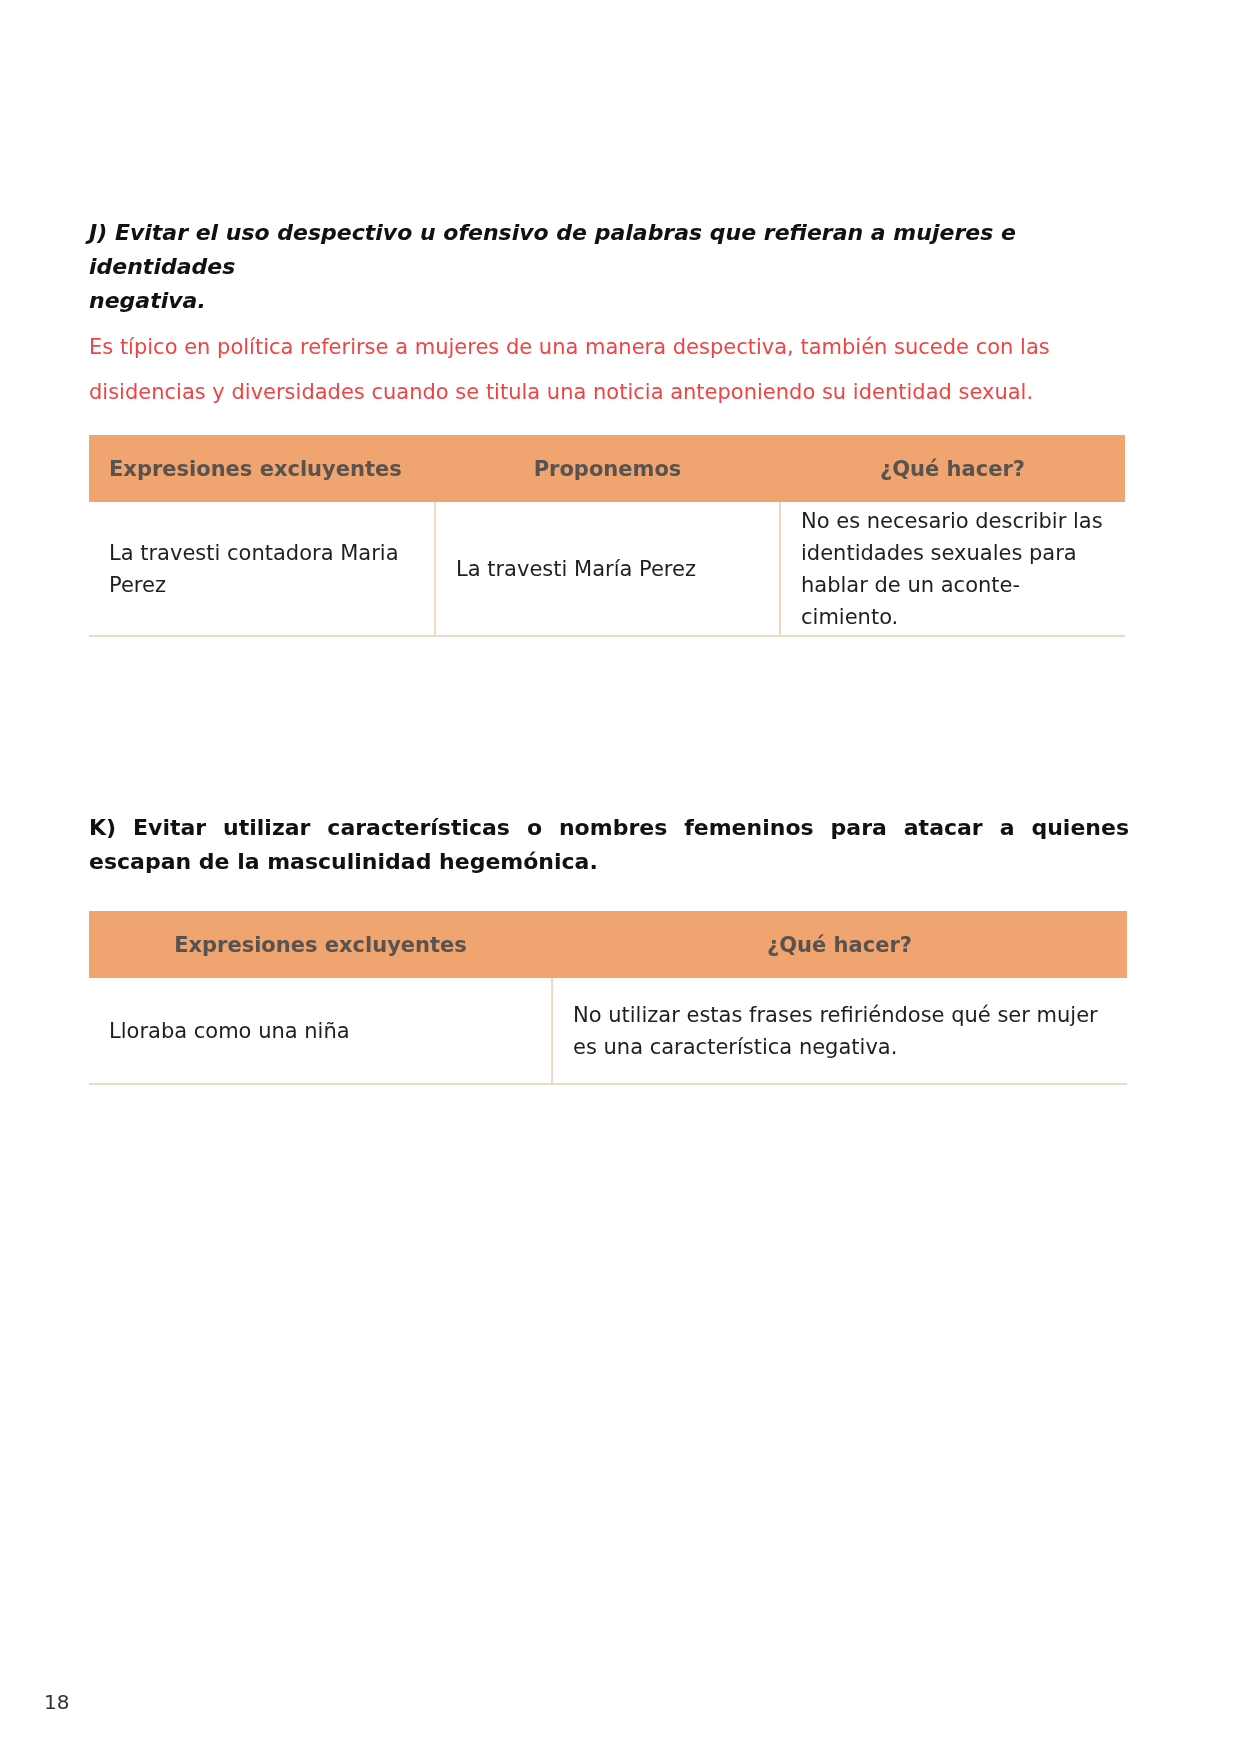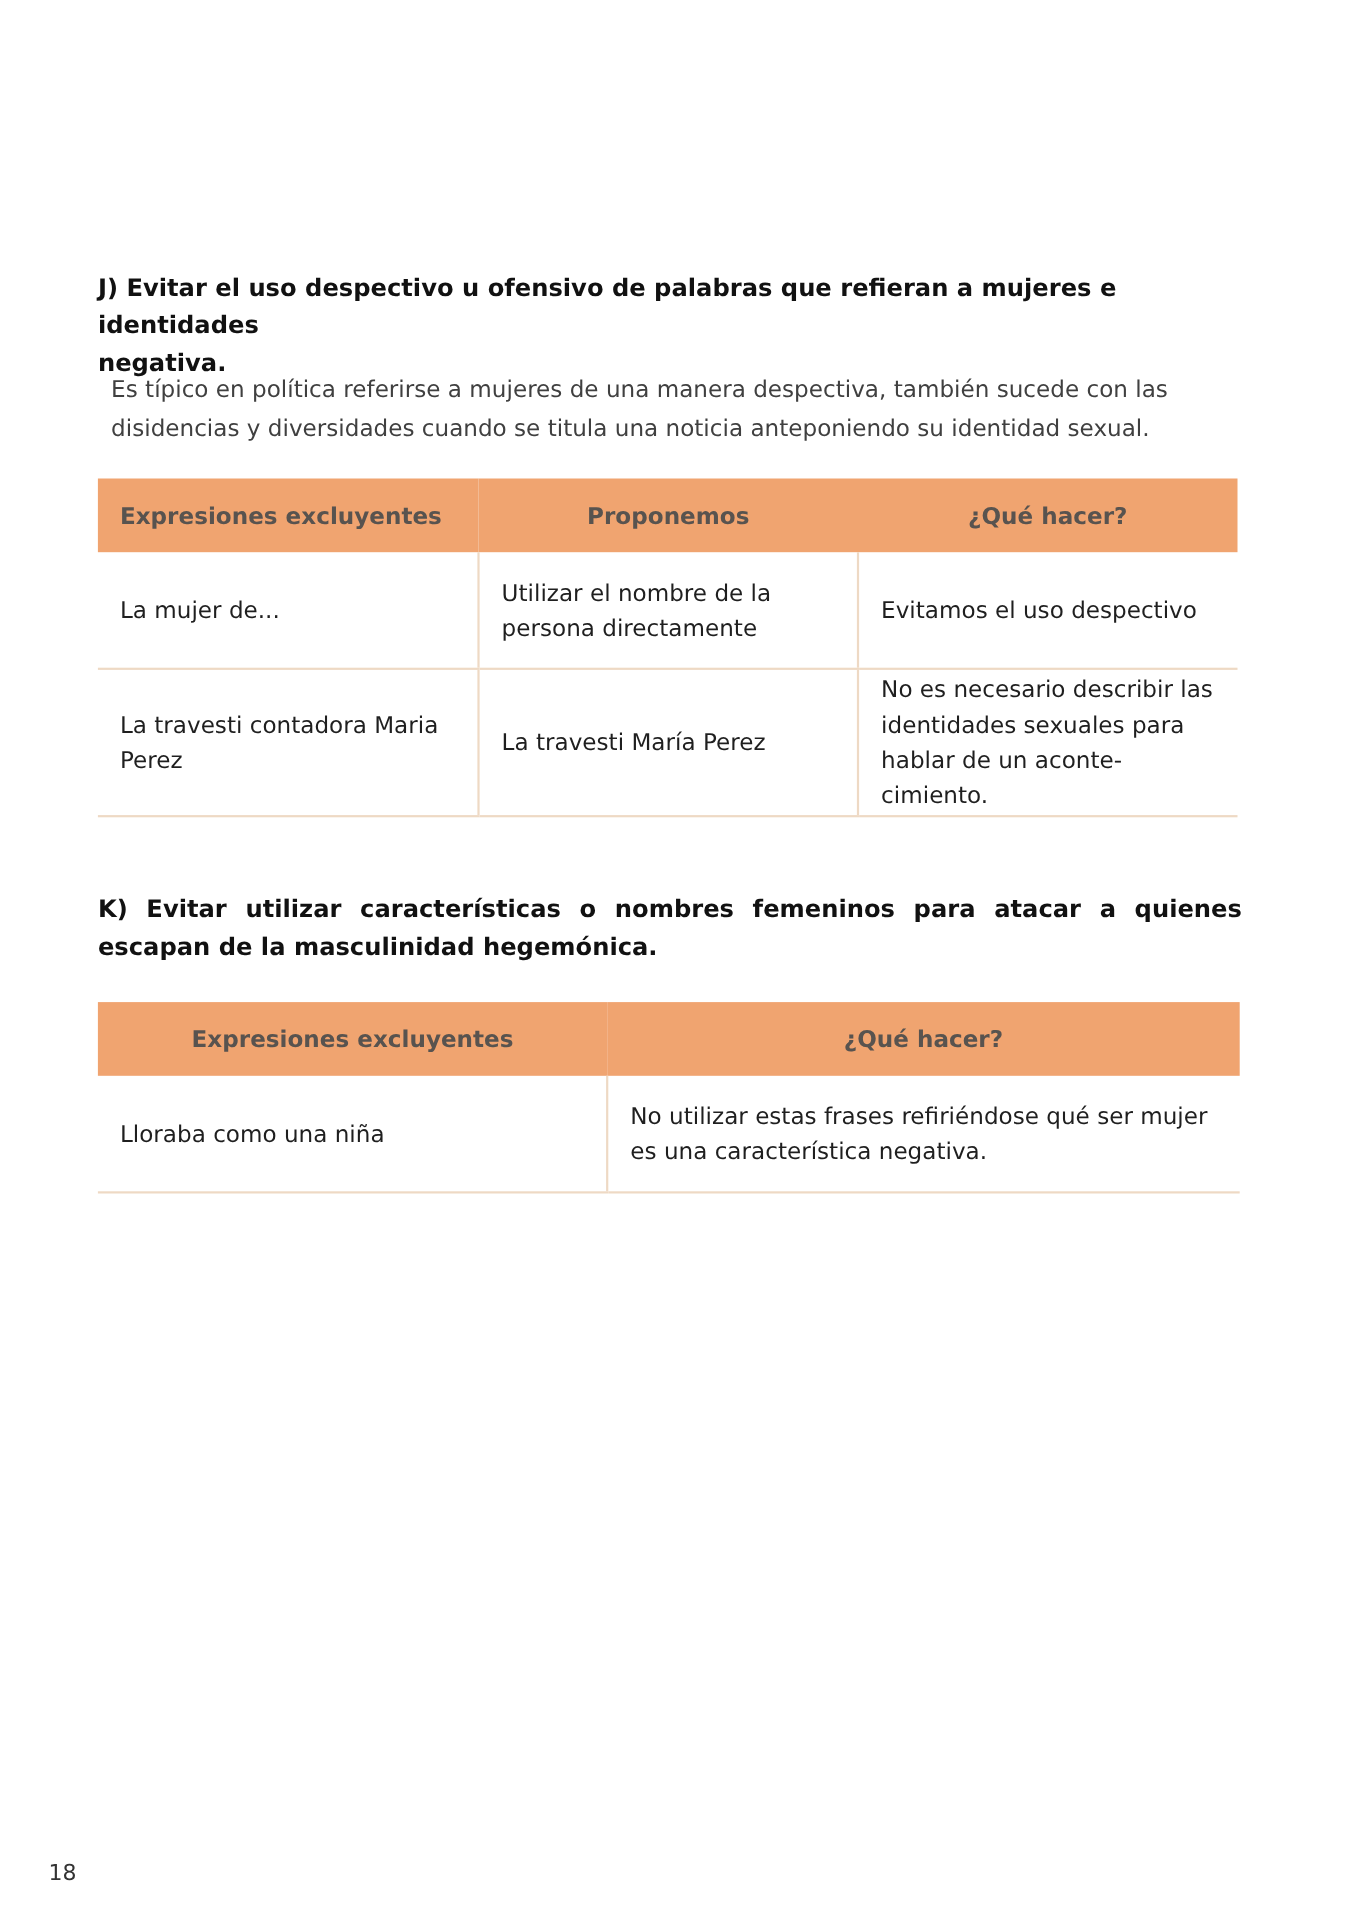--- a/index.html
+++ b/index.html
@@ -1,59 +1,54 @@
 <!DOCTYPE html>
 <html><head>
 <meta charset="utf-8">
 <style>
   html, body { margin: 0; padding: 0; background: #ffffff; }
   body { width: 1241px; height: 1754px; position: relative; overflow: hidden;
     font-family: "DejaVu Sans", sans-serif; color: #1a1a1a; }
   .heading { position: absolute; left: 89px; width: 1040px; font-weight: bold;
     font-size: 22px; line-height: 34px; color: #111; margin: 0; }
-  .para { position: absolute; left: 89px; width: 1050px; font-size: 21px; line-height: 35px;
-    color: #404040; margin: 12px; }
+  .para { position: absolute; left: 89px; width: 1050px; font-size: 21px; line-height: 45px;
+    color: #ef4444; margin: 0; }
   table { position: absolute; left: 89px; border-collapse: collapse; table-layout: fixed; }
   th { background: #f0a470; color: #58534f; font-weight: bold; font-size: 21px;
     height: 67px; padding: 0 20px; text-align: center; }
   td { font-size: 21px; line-height: 32px; color: #1f1f1f; padding: 0 20px;
     border-bottom: 2px solid #eed9c4; vertical-align: middle; }
   td + td { border-left: 2px solid #eed9c4; }
   .th-left { text-align: left; }
   .page-number { position: absolute; left: 44px; top: 1690px; font-size: 20px; color: #333; }
 </style>
 </head>
 <body>
 
-<h2 class="heading" style="top:246px;">
+<h2 class="heading" style="top:216px;font-style:italic;">
   <span>J)  Evitar el uso despectivo u ofensivo de palabras que refieran a mujeres e identidades</span><br>
   <span>negativa.</span>
 </h2>
 
 <p class="para" style="top:325px;">Es típico en política referirse a mujeres de una manera despectiva, también sucede con las disidencias y diversidades cuando se titula una noticia anteponiendo su identidad sexual.</p>
 
 <table style="top:435px; width:1036px;">
   <colgroup>
       <col style="width:346px">
       <col style="width:345px">
       <col style="width:345px">
     </colgroup>
   <thead>
     <tr>
       <th class="th-left">Expresiones excluyentes</th>
       <th>Proponemos</th>
       <th>¿Qué hacer?</th>
     </tr>
   </thead>
   <tbody>
-    <tr style="height:106px;">
-      <td>La mujer de...</td>
-      <td>Utilizar el nombre de la persona directamente</td>
-      <td>Evitamos el uso despectivo</td>
-    </tr>
     <tr style="height:134px;">
       <td>La travesti contadora Maria Perez</td>
       <td>La travesti María Perez</td>
       <td>No es necesario describir las identidades sexuales para hablar de un aconte-cimiento.</td>
     </tr>
   </tbody>
 </table>
 
 <h2 class="heading" style="top:811px; text-align:justify;">K) Evitar utilizar características o nombres femeninos para atacar a quienes escapan de la masculinidad hegemónica.</h2>
 

